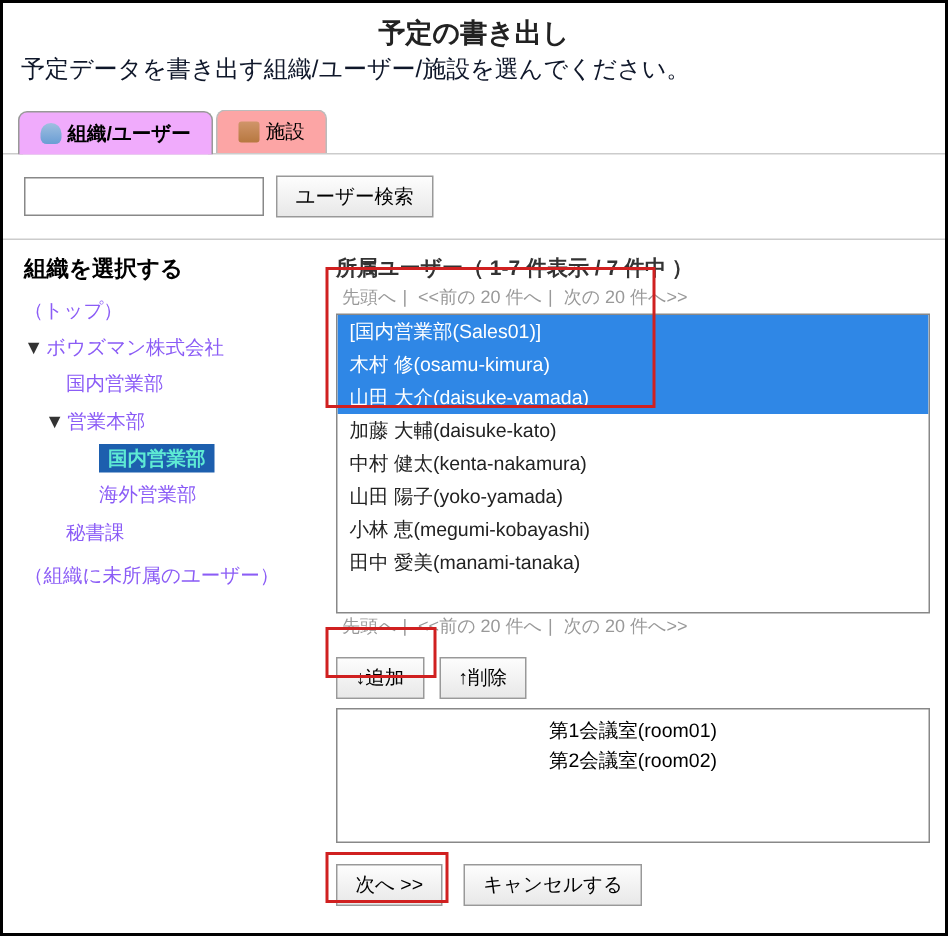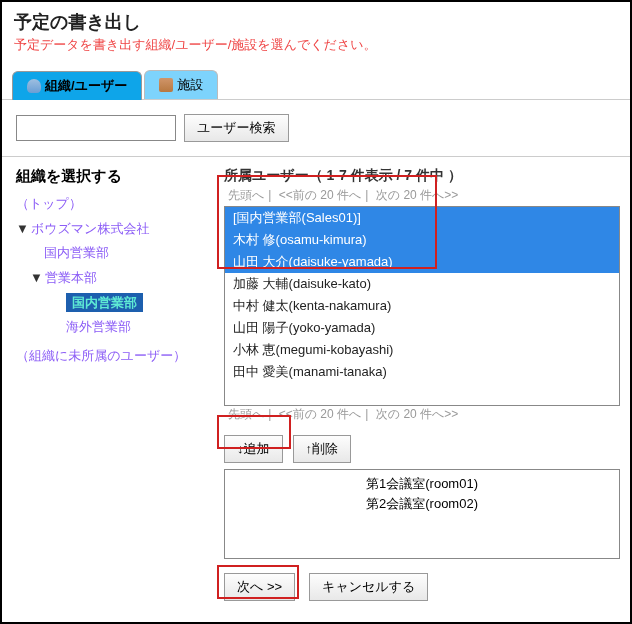--- a/index.html
+++ b/index.html
@@ -1,22 +1,22 @@
 <!DOCTYPE html>
 <html><head>
 <meta charset="utf-8">
 <style>
   * { box-sizing: border-box; margin: 0; padding: 0; }
   body { font-family: "Meiryo", "Hiragino Kaku Gothic Pro", sans-serif; font-size: 13px; background: #fff; width: 632px; height: 624px; border: 2px solid #000; overflow: hidden; }
   .header { padding: 8px 12px 6px; }
-  .page-title { font-size: 18px; font-weight: bold; color: #222; margin-bottom: 2px; }
-  .page-subtitle { font-size: 13px; color: #ef4444; }
+  .page-title { font-size: 18px; font-weight: bold; color: #222; margin-bottom: 2px; text-align: center; }
+  .page-subtitle { font-size: 16px; color: #0f172a; }
   .tabs { display: flex; gap: 2px; padding: 10px 10px 0; border-bottom: 1px solid #ccc; }
-  .tab { border: 1px solid #bbb; border-bottom: none; padding: 5px 14px; background: #7dd3fc; border-radius: 6px 6px 0 0; display: flex; align-items: center; gap: 4px; cursor: pointer; }
-  .tab.active { background: #0ea5e9; border-color: #999; font-weight: bold; position: relative; top: 1px; }
+  .tab { border: 1px solid #bbb; border-bottom: none; padding: 5px 14px; background: #fca5a5; border-radius: 6px 6px 0 0; display: flex; align-items: center; gap: 4px; cursor: pointer; }
+  .tab.active { background: #f0abfc; border-color: #999; font-weight: bold; position: relative; top: 1px; }
   .tab .icon { width: 14px; height: 14px; display: inline-block; }
   .icon-user { background: linear-gradient(#9fbfe0,#6a9ed4); border-radius: 50% 50% 30% 30%; }
   .icon-facility { background: linear-gradient(#d0956a,#b77840); border-radius: 2px; }
   .search-row { padding: 14px 14px 14px 14px; display: flex; gap: 8px; align-items: center; }
   .search-input { width: 160px; height: 26px; border: 1px solid #888; padding: 2px 4px; }
   .btn { border: 1px solid #999; background: linear-gradient(#fdfdfd,#e8e8e8); padding: 4px 12px; font-size: 13px; cursor: pointer; }
   .cols { display: flex; border-top: 1px solid #ccc; }
   .col-left { width: 218px; padding: 10px 10px 0 14px; }
   .col-right { flex: 1; padding: 10px 10px 0 4px; position: relative; }
   .sec-title { font-size: 15px; font-weight: bold; margin-bottom: 6px; }
@@ -66,20 +66,21 @@
 <div class="cols">
   <div class="col-left">
     <div class="sec-title">組織を選択する</div>
     <div class="tree">
       <div><a href="#">（トップ）</a></div>
       <div><span class="marker">▼</span><a href="#">ボウズマン株式会社</a></div>
       <div class="lvl2"><a href="#">国内営業部</a></div>
       <div class="lvl1"><span class="marker">▼</span><a href="#">営業本部</a></div>
       <div class="lvl3 selected"><a href="#">国内営業部</a></div>
       <div class="lvl3"><a href="#">海外営業部</a></div>
+      <div class="lvl2"><a href="#">秘書課</a></div>
       <div style="margin-top:4px;"><a href="#">（組織に未所属のユーザー）</a></div>
     </div>
   </div>
 
   <div class="col-right">
     <div class="right-title">所属ユーザー（ 1-7 件表示 / 7 件中 ）</div>
     <div class="pager">
       <span>先頭へ</span>|
       <span>&lt;&lt;前の 20 件へ</span>|
       <span>次の 20 件へ&gt;&gt;</span>

